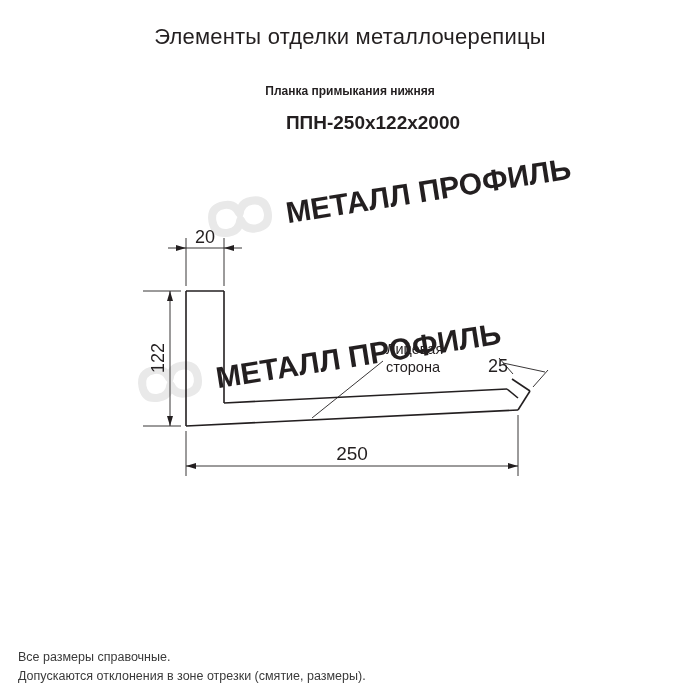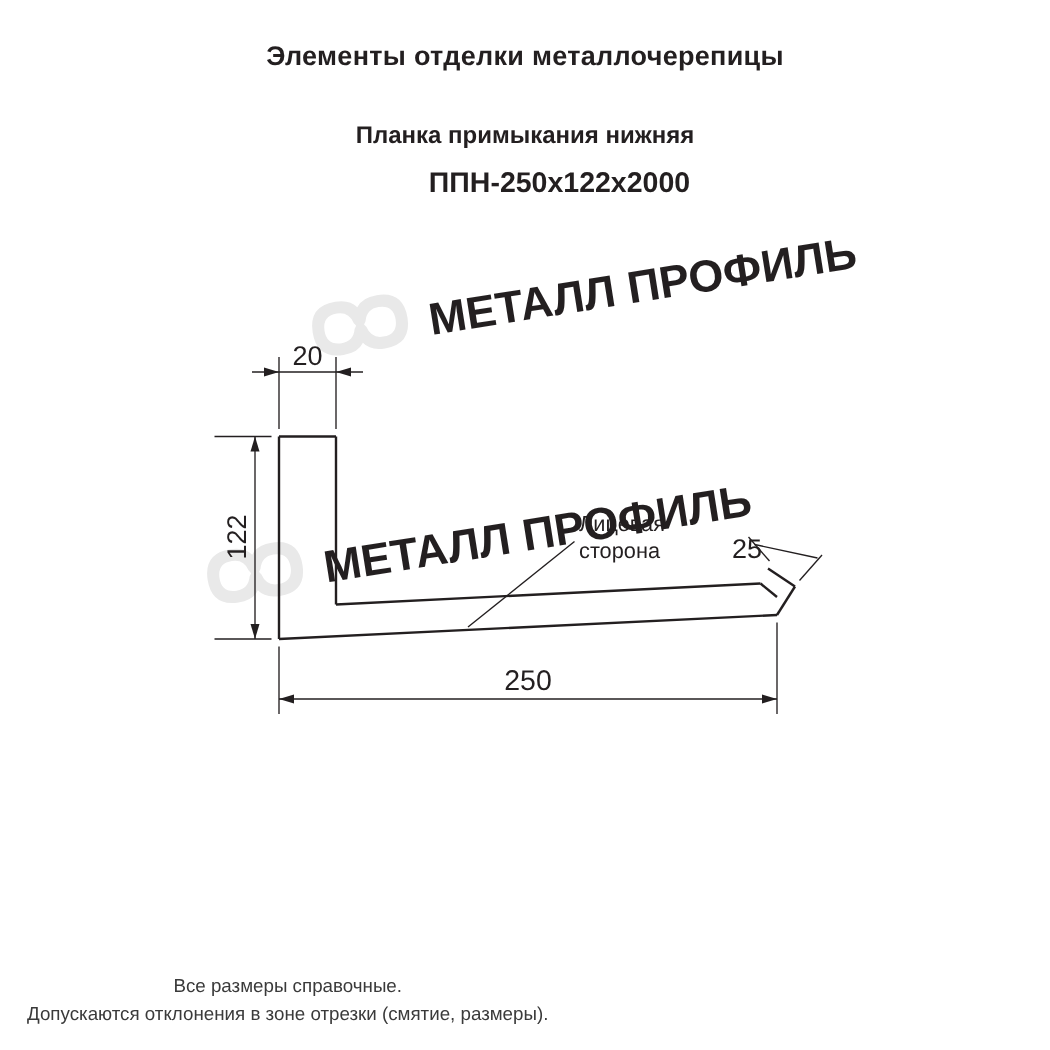--- a/index.html
+++ b/index.html
@@ -21,27 +21,27 @@
     height: 700px;
   }
   .titles {
     position: absolute;
     top: 22px;
     left: 0;
     width: 700px;
     text-align: center;
   }
   .title-main {
-    font-size: 18px;
-    font-weight: bold;
+    font-size: 22px;
+    font-weight: normal;
     line-height: 30px;
     letter-spacing: 0.2px;
   }
   .title-sub1 {
-    font-size: 16px;
+    font-size: 12px;
     font-weight: bold;
     line-height: 26px;
     margin-top: 26px;
   }
   .title-sub2 {
     font-size: 19px;
     font-weight: bold;
     line-height: 26px;
     margin-top: 6px;
     margin-left: 46px;
@@ -61,21 +61,20 @@
     height: 400px;
     pointer-events: none;
   }
   .footer {
     position: absolute;
     left: 18px;
     bottom: 14px;
     font-size: 12.5px;
     line-height: 19px;
     color: #3a3a3a;
-    text-align: center;
   }
   .footer div {
     white-space: nowrap;
   }
   svg { display: block; }
   text {
     font-family: "Liberation Sans", sans-serif;
     fill: #231f20;
   }
 </style>

